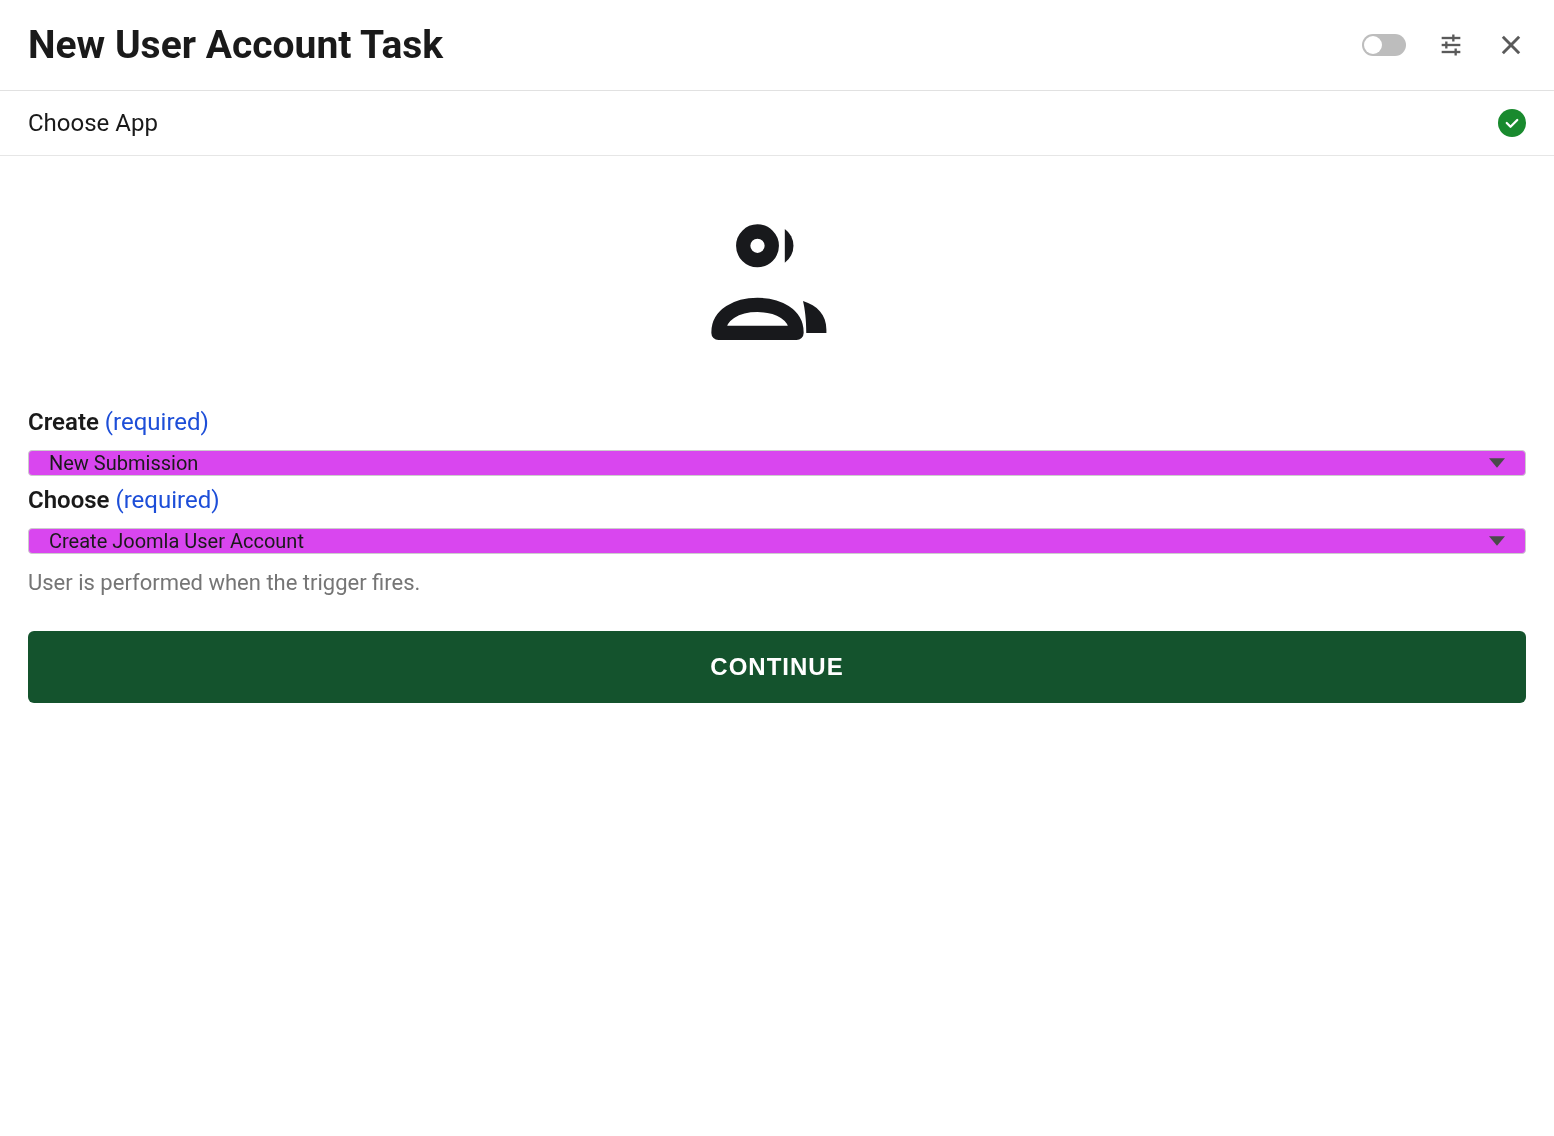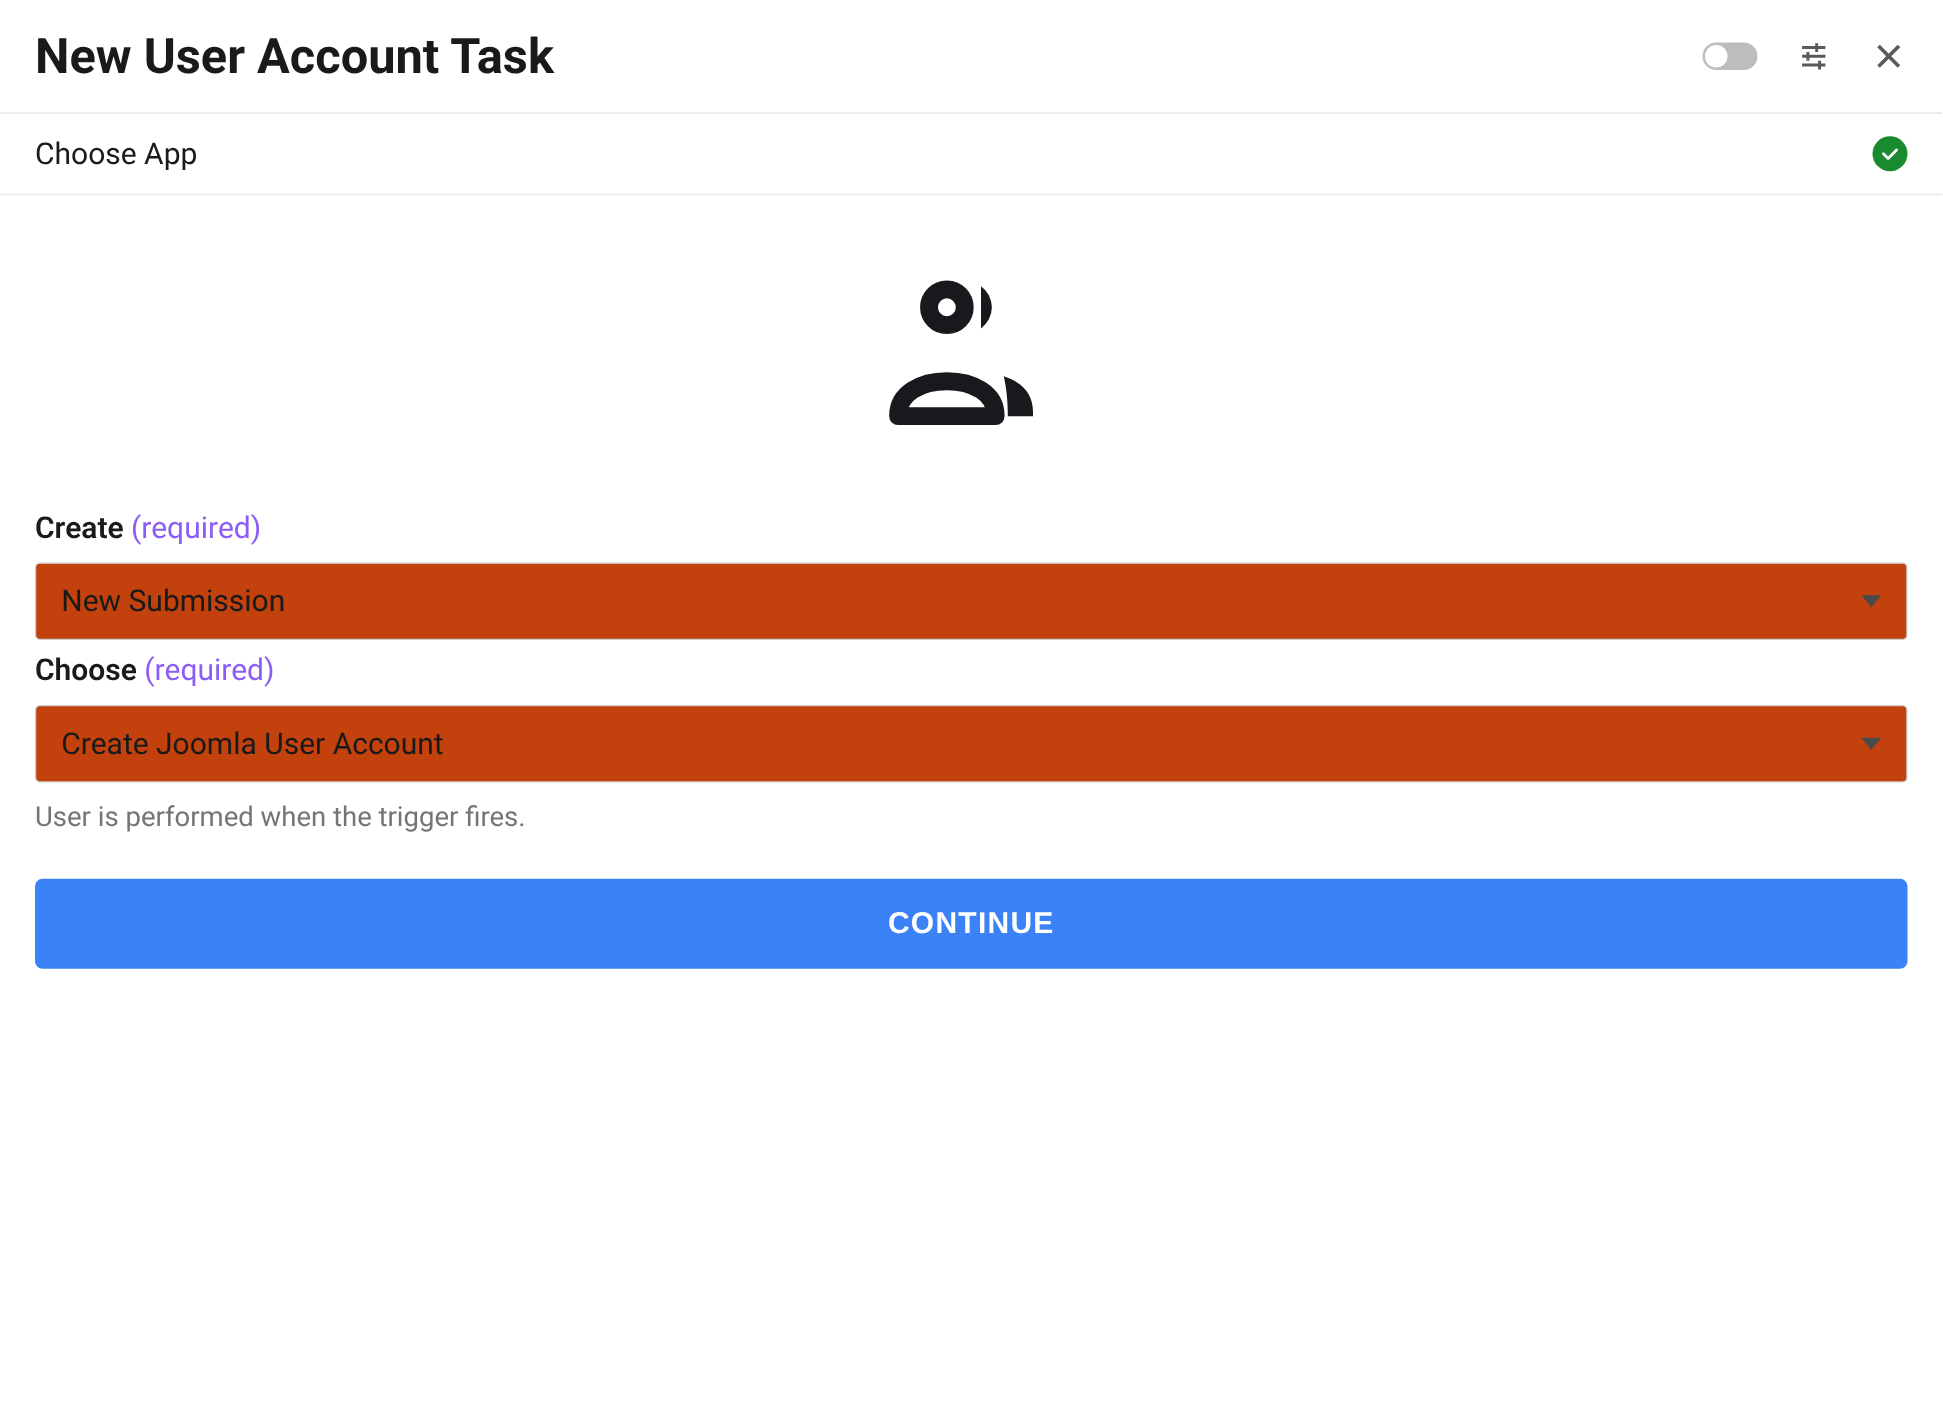--- a/index.html
+++ b/index.html
@@ -13,26 +13,26 @@
 .icon-btn svg{width:28px;height:28px}
 .section-bar{display:flex;align-items:flex-start;justify-content:space-between;padding:18px 28px;border-bottom:1px solid #e6e6e6}
 .section-title{font-size:24px;color:#1a1a1a}
 .check-badge{width:28px;height:28px;background:#198a2e;border-radius:50%;display:flex;align-items:center;justify-content:center}
 .check-badge svg{width:18px;height:18px;color:#fff}
 .body{padding:0 28px 28px}
 .app-icon-wrap{display:flex;justify-content:center;padding:56px 0 56px}
 .app-icon{width:170px;height:130px;color:#18191c}
 .field{margin-top:10px}
 .field-label{font-size:24px;color:#1a1a1a;margin-bottom:14px}
-.field-label .req{color:#8b5cf6;font-weight:400}
+.field-label .req{color:#1d4ed8;font-weight:400}
 .field-label .name{font-weight:600}
-.select{width:100%;border:1px solid #ccc;border-radius:4px;padding:16px 20px;display:flex;align-items:center;justify-content:space-between;font-size:24px;color:#1a1a1a;cursor:pointer;background:#c2410c}
+.select{width:100%;border:1px solid #ccc;border-radius:4px;padding:0 20px;display:flex;align-items:center;justify-content:space-between;font-size:20px;color:#1a1a1a;cursor:pointer;background:#d946ef}
 .select svg{width:16px;height:16px;color:#4a4a4a}
 .help{font-size:22px;color:#757575;margin-top:16px;margin-bottom:36px}
-.continue{width:100%;padding:22px;background:#3b82f6;color:#fff;border:none;border-radius:6px;font-size:24px;font-weight:700;letter-spacing:1px;cursor:pointer;text-align:center}
+.continue{width:100%;padding:22px;background:#14532d;color:#fff;border:none;border-radius:6px;font-size:24px;font-weight:700;letter-spacing:1px;cursor:pointer;text-align:center}
 </style>
 </head>
 <body>
 
 <div class="header">
   <div class="title">New User Account Task</div>
   <div class="header-actions">
     <div class="toggle">
       <div class="toggle-knob"></div>
     </div>

